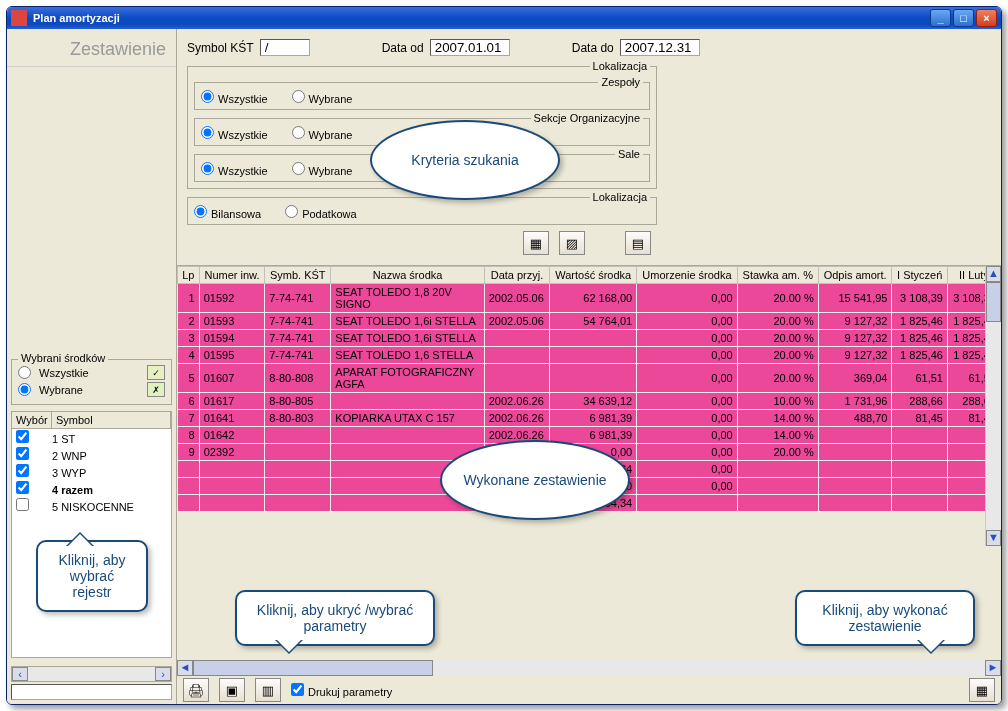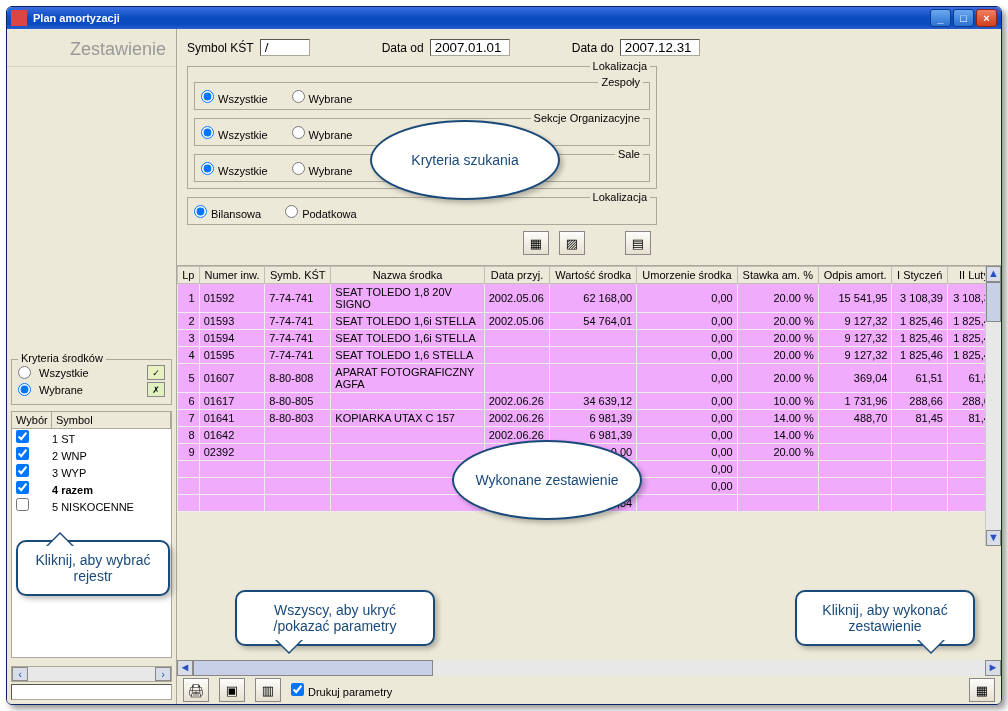--- a/index.html
+++ b/index.html
@@ -164,21 +164,21 @@
   }
 
   
   .table-wrap {
     flex:1; position:relative;
     border-top: 1px solid #aca899;
     overflow: hidden;
   }
   table.grid {
     border-collapse: collapse;
-    background: #f0abfc;
+    background: #ec4899;
     font-size: 11px;
     width: 100%;
   }
   table.grid th {
     background: #ece9d8;
     border: 1px solid #c0c0b8;
     padding: 2px 4px;
     font-weight: normal;
     text-align: center;
     white-space: nowrap;
@@ -256,21 +256,21 @@
     <span class="winbtn">□</span>
     <span class="winbtn close">×</span>
   </div>
 
   <div class="client">
 
     <div class="leftpane">
       <div class="zest-title">Zestawienie</div>
       <div style="flex:1"></div>
       <div class="rejestry-group" style="margin-top:2px;">
-        <span class="group-legend">Kryteria środków</span>
+        <span class="group-legend">Wybrani środków</span>
         <div style="display:flex;justify-content:space-between;align-items:center">
           <label class="radio-row">
               <input type="radio" name="rej" style="">
               <span>Wszystkie</span>
             </label>
           <span class="tiny-btn">✓</span>
         </div>
         <div style="display:flex;justify-content:space-between;align-items:center">
           <label class="radio-row">
               <input type="radio" name="rej" checked="" style="">
@@ -568,16 +568,16 @@
         <span class="iconbtn">▥</span>
         <label><input type="checkbox" checked="" style=""><span>Drukuj parametry</span></label>
         <span class="spacer"></span>
         <span class="iconbtn">▦</span>
       </div>
     </div>
   </div>
 </div>
 
 <div class="balloon" style="top:120px;left:370px;width:190px;height:80px;">Kryteria szukania</div>
-<div class="balloon" style="top:440px;left:452px;width:190px;height:80px;">Wykonane zestawienie</div>
-<div class="speech tl" style="top:540px;left:16px;width:154px;">Kliknij, aby wybrać rejestr</div>
-<div class="speech bl" style="top:590px;left:235px;width:200px;">Wszyscy, aby ukryć /pokazać parametry</div>
+<div class="balloon" style="top:440px;left:440px;width:190px;height:80px;">Wykonane zestawienie</div>
+<div class="speech tl" style="top:540px;left:36px;width:112px;">Kliknij, aby wybrać rejestr</div>
+<div class="speech bl" style="top:590px;left:235px;width:200px;">Kliknij, aby ukryć /wybrać parametry</div>
 <div class="speech br" style="top:590px;left:795px;width:180px;">Kliknij, aby wykonać zestawienie</div>
 
 </body></html>

